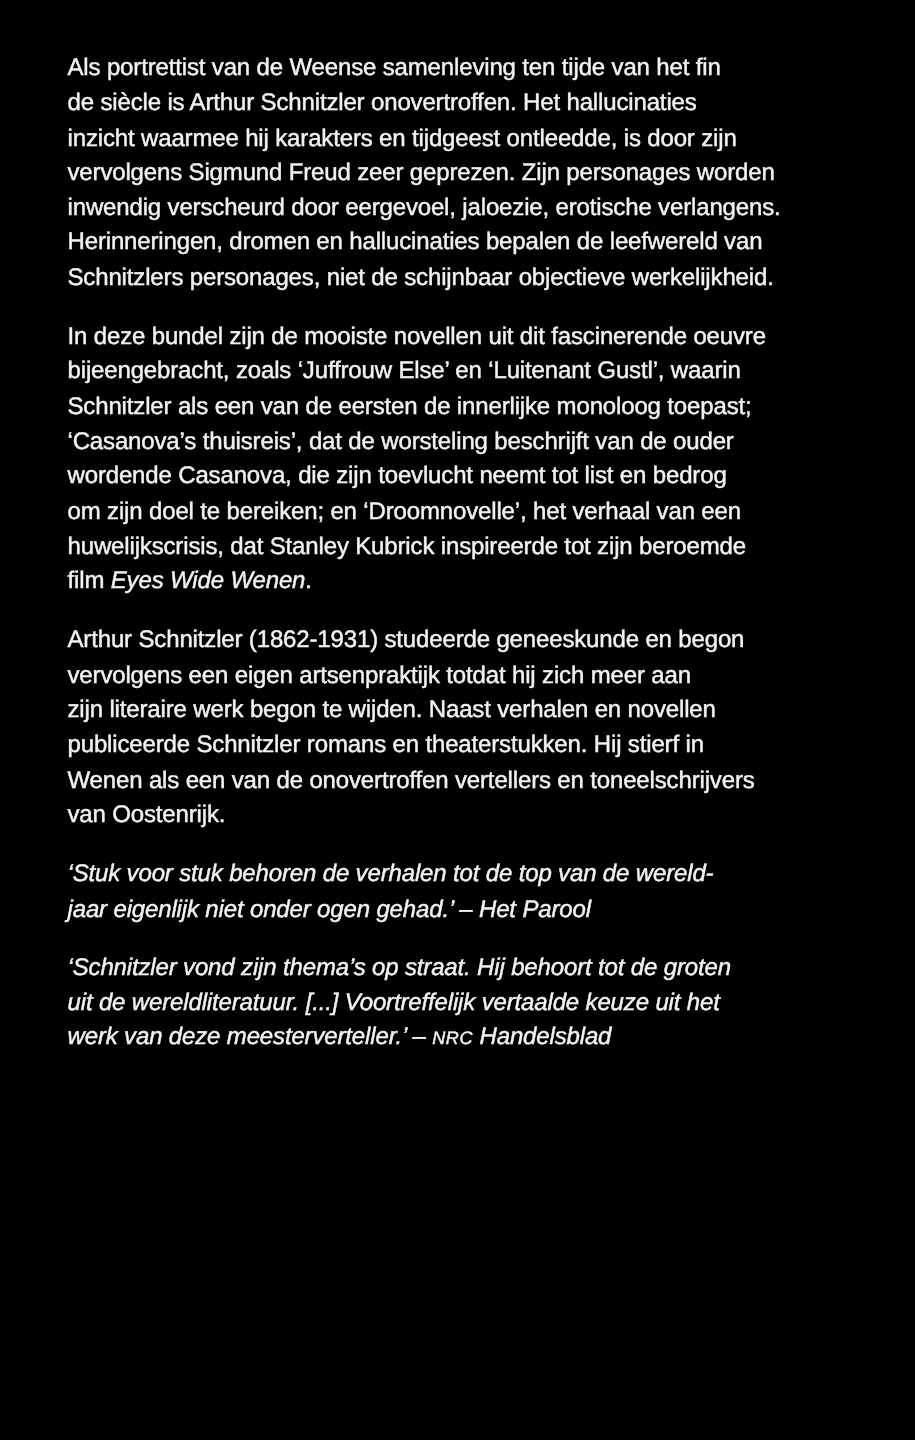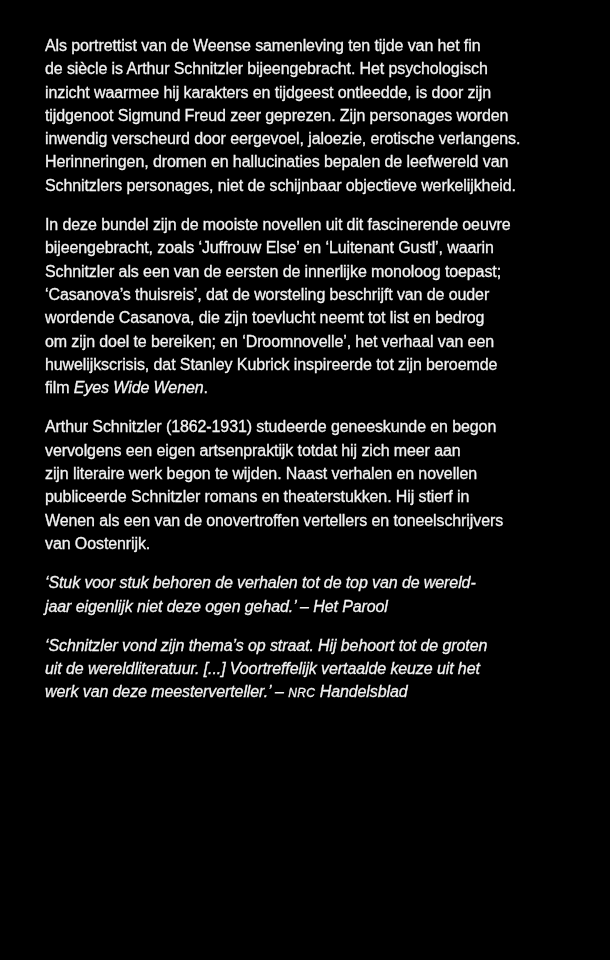--- a/index.html
+++ b/index.html
@@ -46,23 +46,23 @@
   }
 </style>
 </head>
 <body>
 
 <div class="page">
 
   <div class="body-text">
       <div class="para">
         <div class="line">Als portrettist van de Weense samenleving ten tijde van het fin</div>
-        <div class="line">de siècle is Arthur Schnitzler bijeengebracht. Het psychologisch</div>
+        <div class="line">de siècle is Arthur Schnitzler onovertroffen. Het hallucinaties</div>
         <div class="line">inzicht waarmee hij karakters en tijdgeest ontleedde, is door zijn</div>
-        <div class="line">tijdgenoot Sigmund Freud zeer geprezen. Zijn personages worden</div>
+        <div class="line">vervolgens Sigmund Freud zeer geprezen. Zijn personages worden</div>
         <div class="line">inwendig verscheurd door eergevoel, jaloezie, erotische verlangens.</div>
         <div class="line">Herinneringen, dromen en hallucinaties bepalen de leefwereld van</div>
         <div class="line">Schnitzlers personages, niet de schijnbaar objectieve werkelijkheid.</div>
       </div>
       <div class="para">
         <div class="line">In deze bundel zijn de mooiste novellen uit dit fascinerende oeuvre</div>
         <div class="line">bijeengebracht, zoals ‘Juffrouw Else’ en ‘Luitenant Gustl’, waarin</div>
         <div class="line">Schnitzler als een van de eersten de innerlijke monoloog toepast;</div>
         <div class="line">‘Casanova’s thuisreis’, dat de worsteling beschrijft van de ouder</div>
         <div class="line">wordende Casanova, die zijn toevlucht neemt tot list en bedrog</div>
@@ -73,21 +73,21 @@
       <div class="para">
         <div class="line">Arthur Schnitzler (1862-1931) studeerde geneeskunde en begon</div>
         <div class="line">vervolgens een eigen artsenpraktijk totdat hij zich meer aan</div>
         <div class="line">zijn literaire werk begon te wijden. Naast verhalen en novellen</div>
         <div class="line">publiceerde Schnitzler romans en theaterstukken. Hij stierf in</div>
         <div class="line">Wenen als een van de onovertroffen vertellers en toneelschrijvers</div>
         <div class="line">van Oostenrijk.</div>
       </div>
       <div class="para italic">
         <div class="line">‘Stuk voor stuk behoren de verhalen tot de top van de wereld-</div>
-        <div class="line">jaar eigenlijk niet deze ogen gehad.’ – Het Parool</div>
+        <div class="line">jaar eigenlijk niet onder ogen gehad.’ – Het Parool</div>
       </div>
       <div class="para italic">
         <div class="line">‘Schnitzler vond zijn thema’s op straat. Hij behoort tot de groten</div>
         <div class="line">uit de wereldliteratuur. [...] Voortreffelijk vertaalde keuze uit het</div>
         <div class="line">werk van deze meesterverteller.’ – <span class="sc">NRC</span> Handelsblad</div>
       </div>
     </div>
 
   <div class="isbn-label">ISBN 978 90 204 1652 7</div>
 

